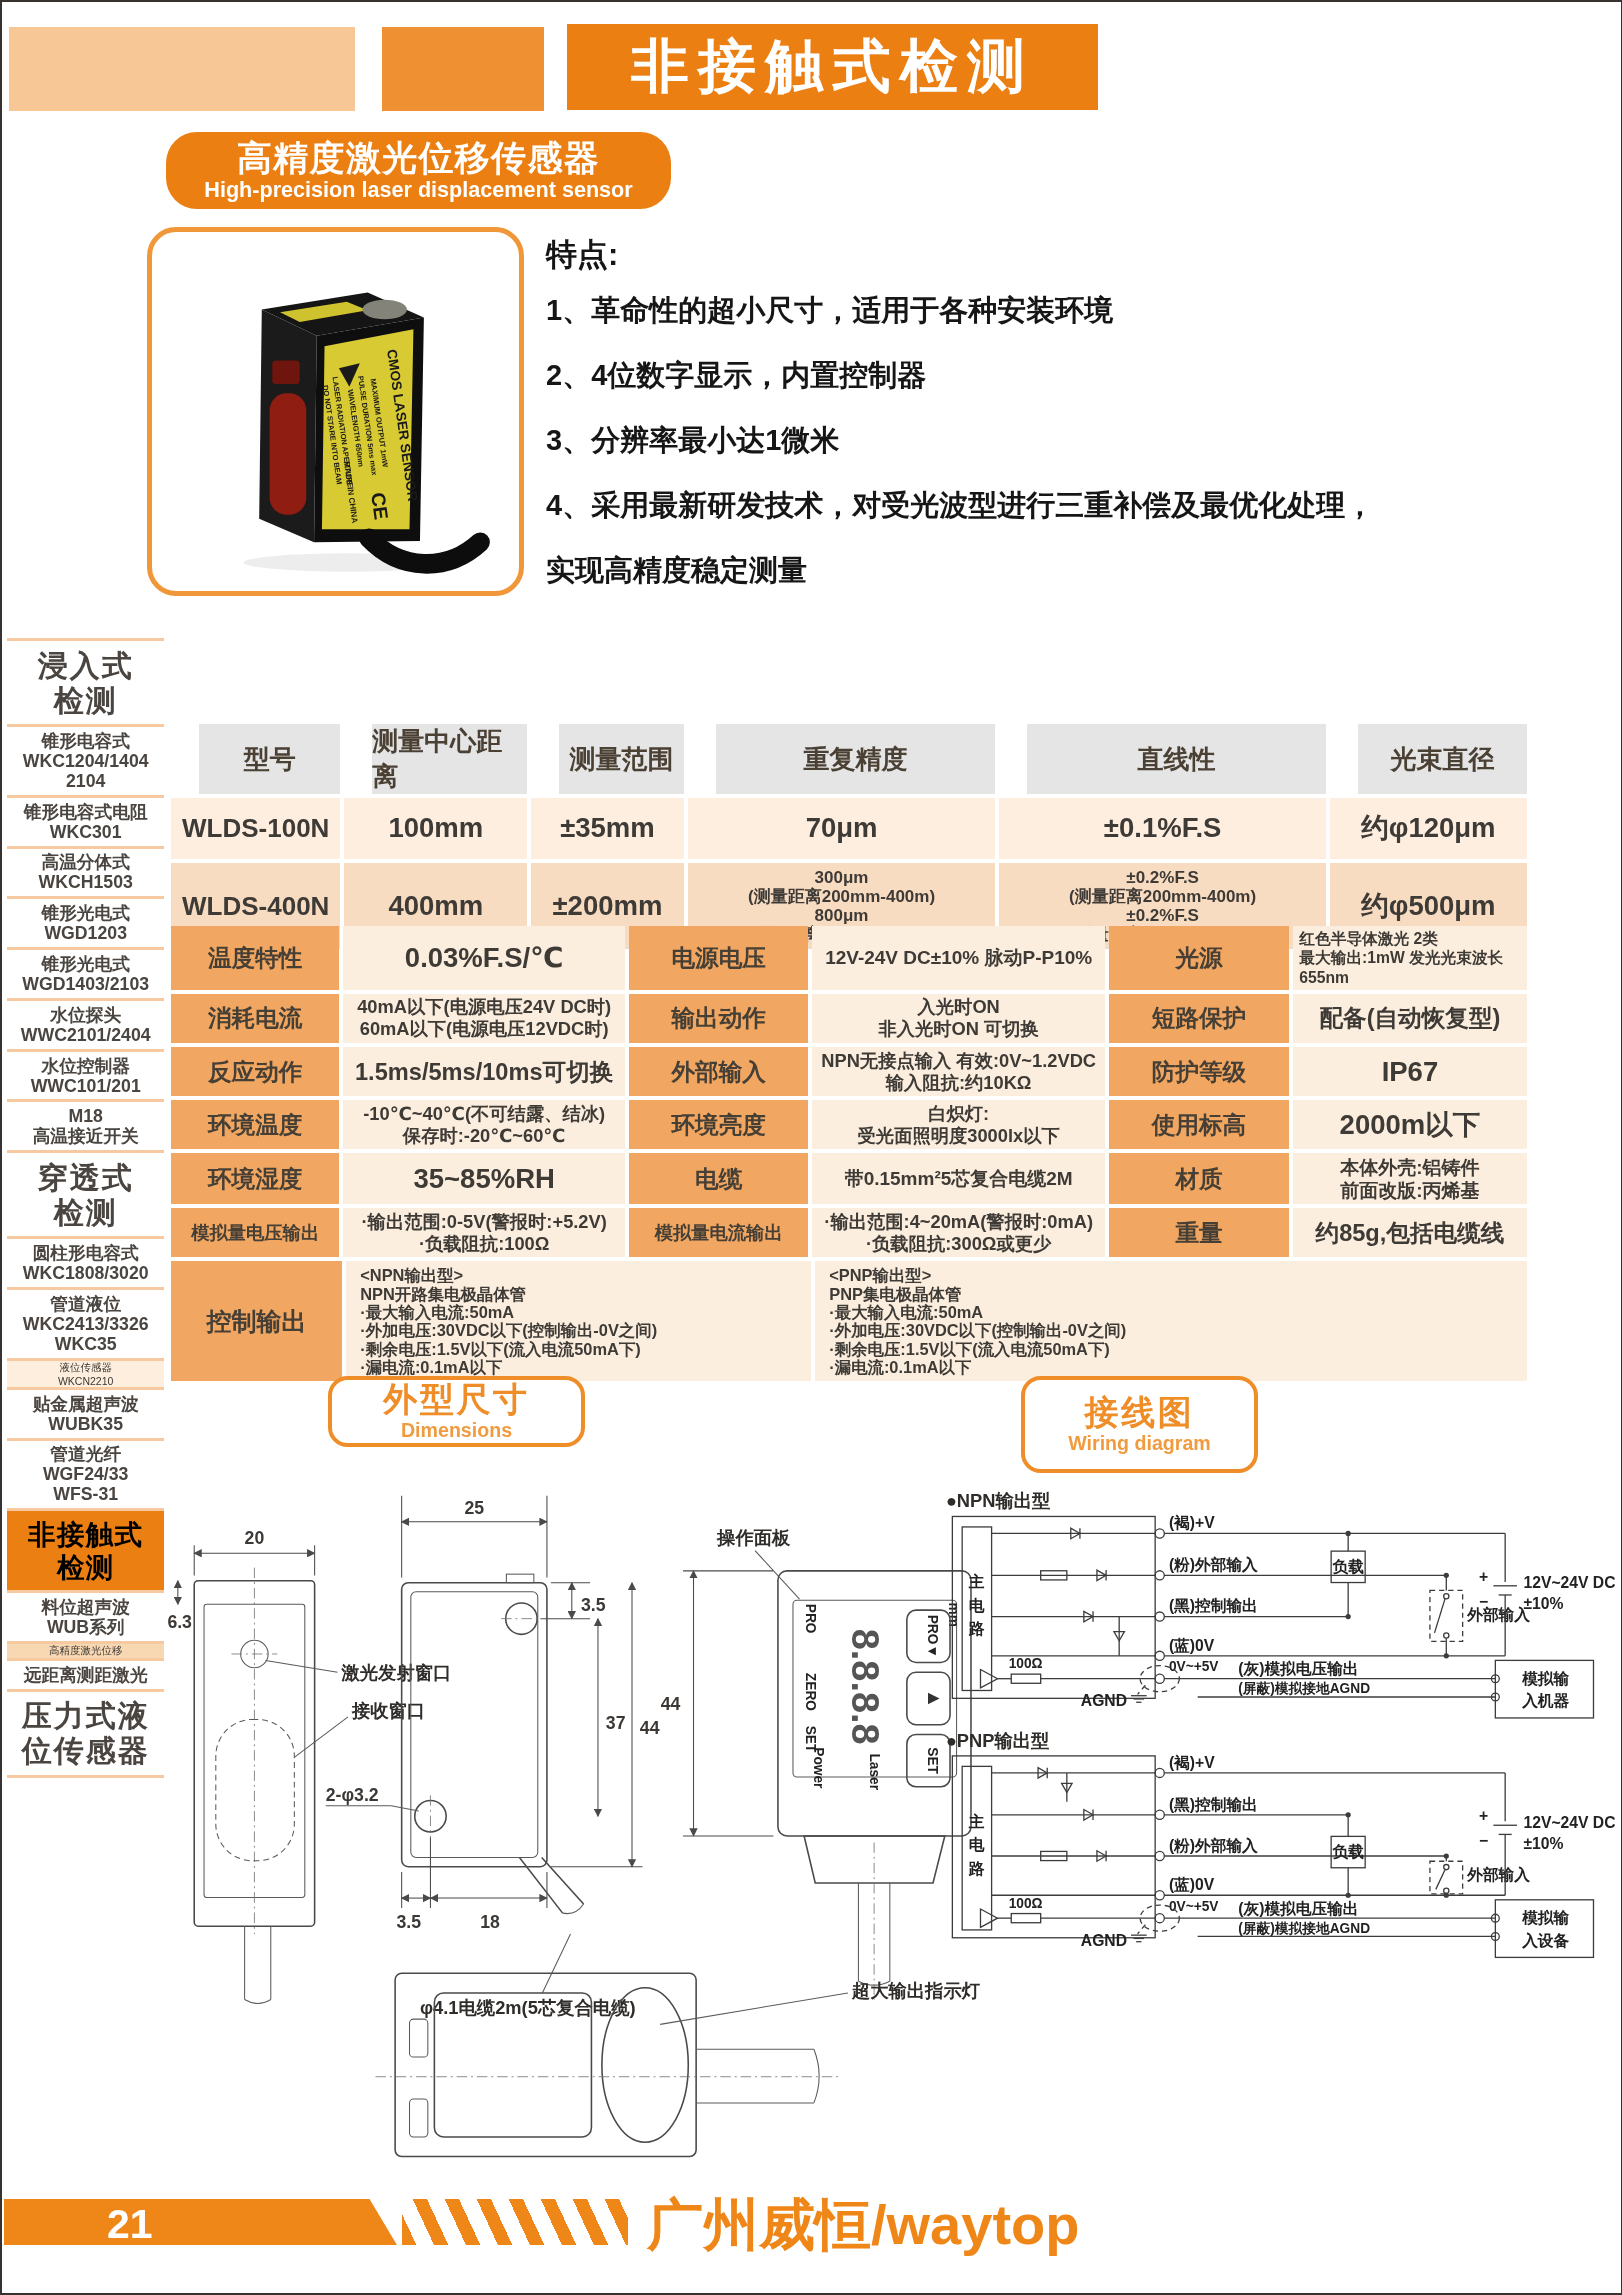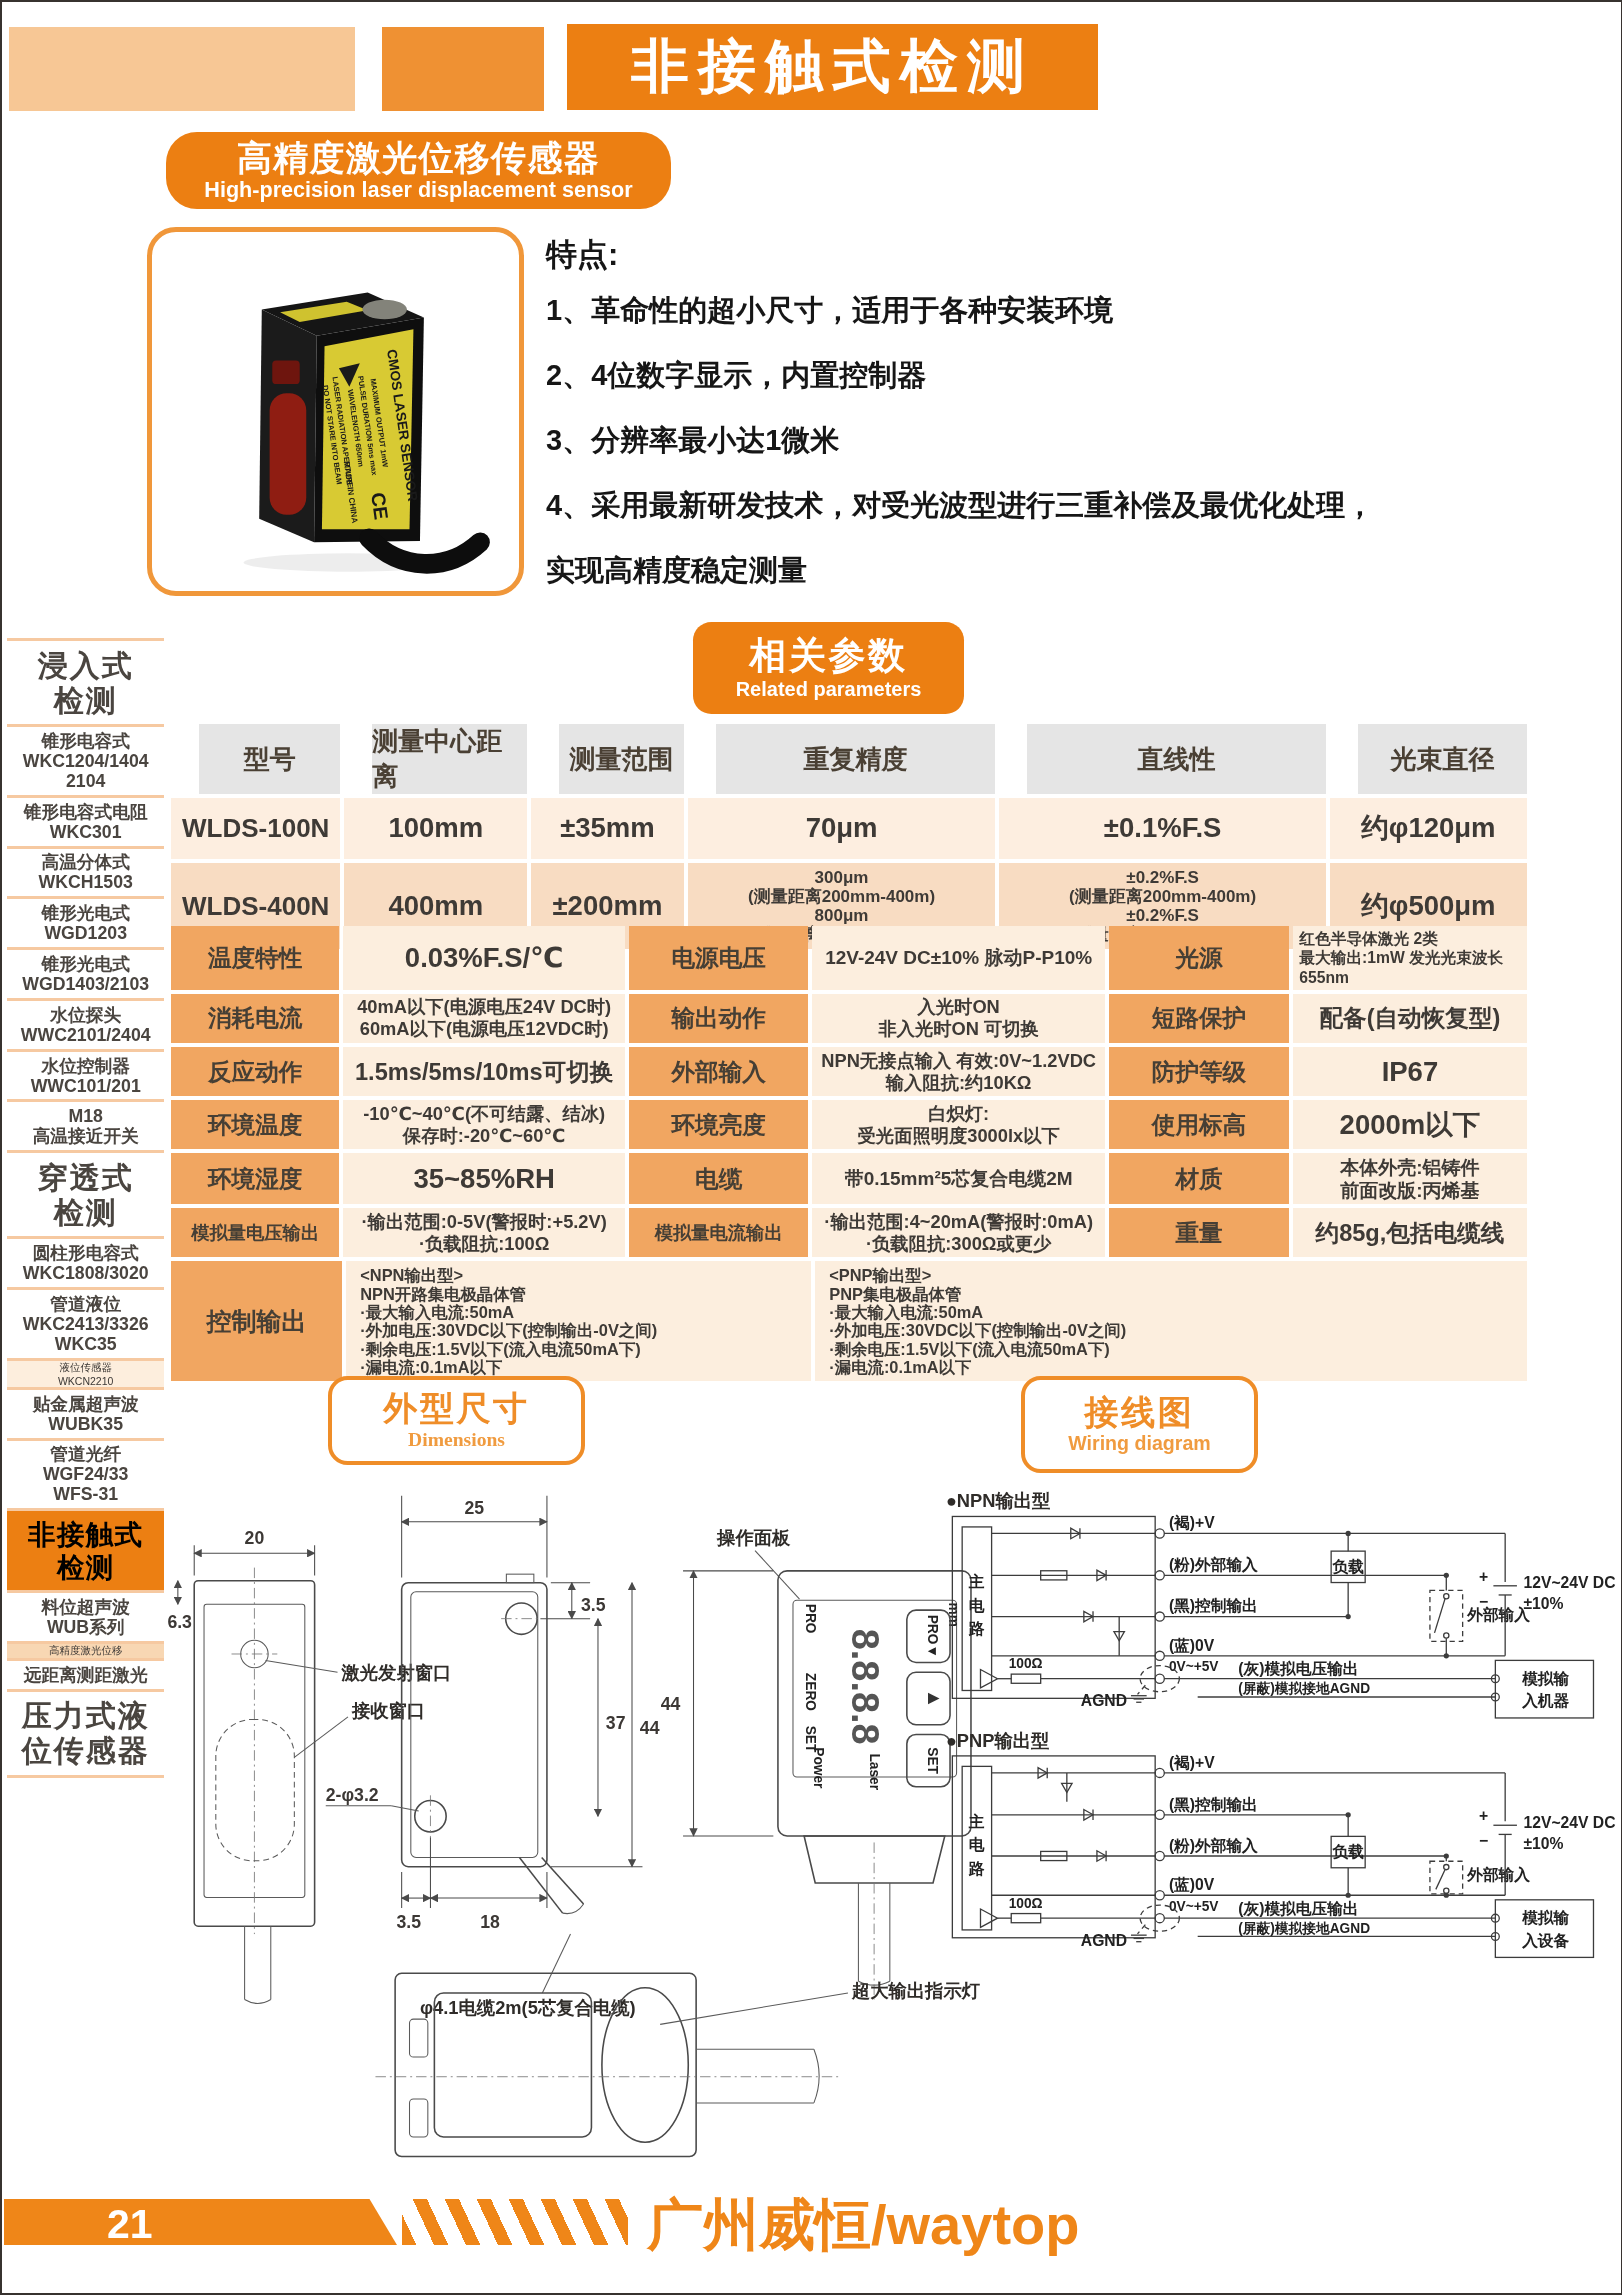--- a/index.html
+++ b/index.html
@@ -59,21 +59,21 @@
   .sz-md{align-items:center;font-size:19px;font-weight:700;line-height:23px;text-align:center;}
   .sz-sm{align-items:center;font-size:18.3px;font-weight:700;line-height:22px;}
   .sz-xs{align-items:flex-start;font-size:15.7px;font-weight:700;line-height:19.6px;}
   .ctrl{display:grid;grid-template-columns:261fr 710fr 1087fr;gap:3.9px;}
   .ctrl .t2l{font-size:25px;}
   .ctrl .blk{background:#fceede;padding:5.2px 14.4px;display:flex;flex-direction:column;justify-content:center;}
   .ctrl .blk div{font-size:16.4px;font-weight:700;line-height:18.3px;color:#3e3a36;}
   
   .obadge{background:#fff;border:4.6px solid #ef8d28;border-radius:19.6px;display:flex;flex-direction:column;
           align-items:center;justify-content:center;box-sizing:border-box;}
-  .dims-badge{left:326px;top:1374px;width:257px;height:89px;font-family:Liberation Serif, serif;}
+  .dims-badge{left:326px;top:1374px;width:257px;height:71px;}
   .wire-badge{left:1019px;top:1374px;width:237px;height:97px;}
   .obadge .t{color:#ef8d28;font-size:34px;font-weight:900;line-height:39px;letter-spacing:2.6px;}
   .obadge .s{color:#f09b3f;font-size:19.6px;font-weight:700;line-height:23.6px;}
   
   svg{overflow:visible;}
   svg text{font-family:"Liberation Sans","DejaVu Sans",sans-serif;}
   .ln{stroke:#4a4a4a;stroke-width:2.4;fill:none;}
   .thin{stroke:#5a5a5a;stroke-width:1.6;fill:none;}
   .dash{stroke:#5a5a5a;stroke-width:1.6;fill:none;stroke-dasharray:9 6;}
   .cl{stroke:#777;stroke-width:1.3;fill:none;stroke-dasharray:16 6 3 6;}
@@ -220,24 +220,20 @@
       </div>
       <div class="sb-e sb-item">
         <div>远距离测距激光</div>
       </div>
       <div class="sb-e sb-section">
         <div>压力式液</div>
         <div>位传感器</div>
       </div>
     </div>
 
-  <div class="abs badge2">
-    <div class="t">相关参数</div>
-    <div class="s">Related parameters</div>
-  </div>
 
   <div class="abs t1">
       <div class="t1row">
         <div class="t1h">型号</div>
         <div class="t1h">测量中心距离</div>
         <div class="t1h">测量范围</div>
         <div class="t1h">重复精度</div>
         <div class="t1h">直线性</div>
         <div class="t1h">光束直径</div>
       </div>

